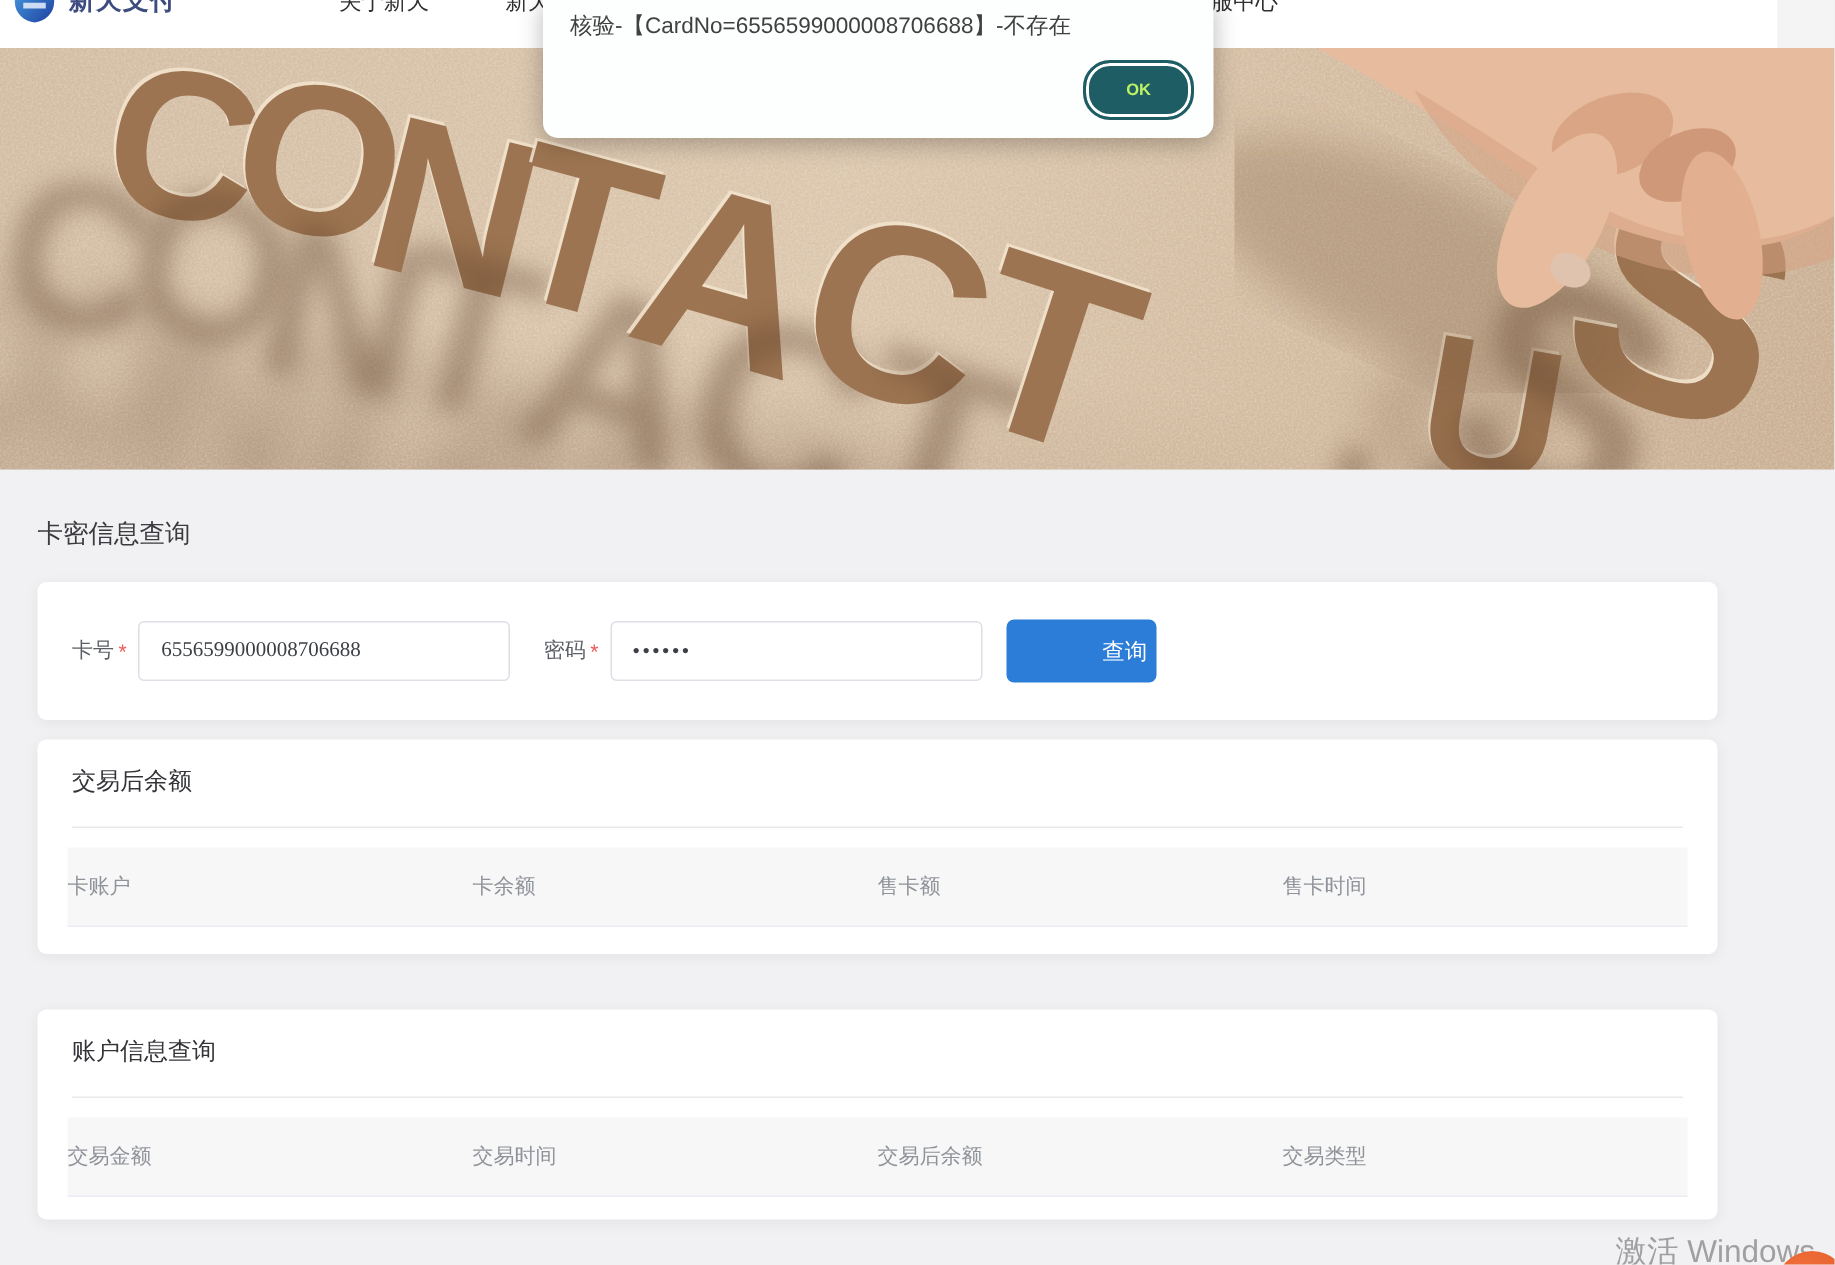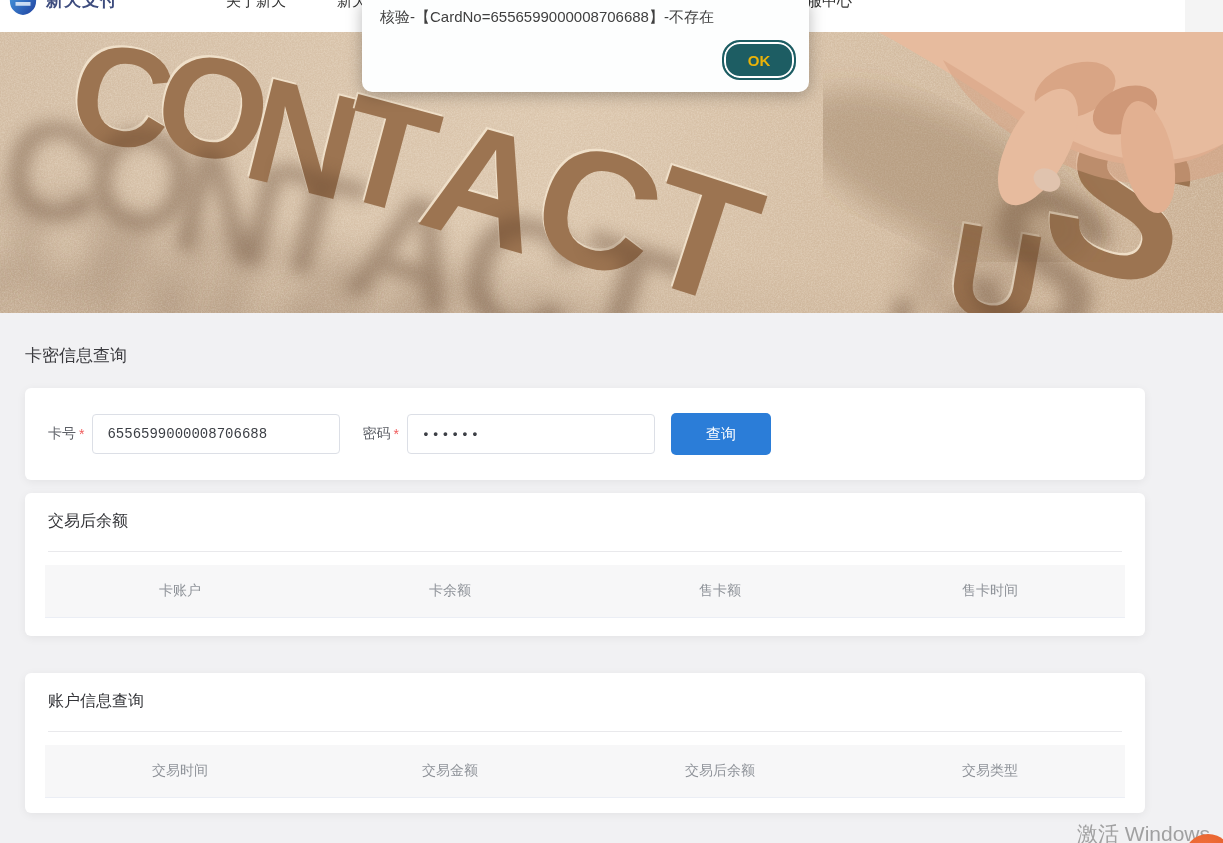--- a/index.html
+++ b/index.html
@@ -54,56 +54,57 @@
   
   .dialog{
     position:absolute;left:362px;top:0;width:447px;height:92px;background:#fdfefe;
     border-radius:0 0 10px 10px;box-shadow:0 3px 16px rgba(0,0,0,.28);z-index:20;
   }
   .dialog-msg{position:absolute;left:18px;top:8px;font-size:15px;color:#404040;white-space:nowrap;}
   .ok-btn{
     position:absolute;right:13px;top:40px;width:70px;height:36px;
     background:#1d5d63;border:2px solid #1d5d63;border-radius:18px;
     box-shadow:inset 0 0 0 2px #ffffff;
-    color:#eab308;font-weight:bold;font-size:15px;cursor:pointer;
+    color:#bef264;font-weight:bold;font-size:11px;cursor:pointer;
     display:flex;align-items:center;justify-content:center;
     font-family:"Liberation Sans",sans-serif;
   }
   
   .page-title{position:absolute;left:25px;top:344px;font-size:17px;color:#3b3b3f;z-index:2;}
   .card{
     position:absolute;left:25px;width:1120px;background:#ffffff;border-radius:6px;
     box-shadow:0 2px 10px rgba(0,0,0,.06);z-index:2;
   }
   .form-card{top:388px;height:92px;display:flex;align-items:center;padding:0;box-sizing:border-box;}
   .form-row{display:flex;align-items:center;width:100%;padding-left:23px;}
   .fld-label{font-size:14px;color:#5c5f66;white-space:nowrap;}
   .req{color:#f05b5b;margin-left:3px;font-size:14px;}
   .txt-input{
     width:248px;height:40px;box-sizing:border-box;margin-left:8px;
     border:1px solid #dcdfe6;border-radius:4px;background:#fff;
     font-size:14px;color:#3c3f45;padding:0 14px;outline:none;
-    font-family:Liberation Mono, monospace;
+    font-family:Liberation Serif, serif;
   }
   .pwd{letter-spacing:2px;font-weight:bold;font-size:13px;}
   .gap1{width:22px;} .gap2{width:16px;}
   .query-btn{
     width:100px;height:42px;background:#2b7dd8;border:none;border-radius:5px;
     color:#ffffff;font-size:15px;cursor:pointer;
     font-family:"Liberation Sans","DejaVu Sans",sans-serif;
+    text-align:right;
   }
   .table-card1{top:493px;height:143px;}
   .table-card2{top:673px;height:140px;}
   .card-title{position:absolute;left:23px;top:18px;font-size:16px;color:#333438;}
   .card-divider{position:absolute;left:23px;right:23px;top:58px;height:1px;background:#e9e9ec;}
   .thead{
     position:absolute;left:20px;right:20px;top:72px;height:52px;background:#f7f7f8;
     display:flex;align-items:center;border-bottom:1px solid #ebeef5;
   }
-  .th{flex:1;text-align:center;font-size:14px;color:#8f9399;}
+  .th{flex:1;font-size:14px;color:#8f9399;}
   
   .watermark{
     position:absolute;left:1077px;top:820px;font-size:21px;color:rgba(140,140,140,.8);
     z-index:3;white-space:nowrap;
   }
   .float-widget{
     position:absolute;left:1184px;top:834px;width:48px;height:48px;border-radius:50%;
     background:radial-gradient(circle at 40% 35%,#f2713c,#e05a26);z-index:4;cursor:pointer;
   }
 </style>
@@ -202,21 +203,21 @@
     <div class="th">卡余额</div>
     <div class="th">售卡额</div>
     <div class="th">售卡时间</div>
   </div>
 </div>
 
 <div class="card table-card2">
   <div class="card-title">账户信息查询</div>
   <div class="card-divider"></div>
   <div class="thead">
+    <div class="th">交易金额</div>
     <div class="th">交易时间</div>
-    <div class="th">交易金额</div>
     <div class="th">交易后余额</div>
     <div class="th">交易类型</div>
   </div>
 </div>
 
 <div class="watermark">激活 Windows</div>
 <div class="float-widget"></div>
 
 </body></html>

